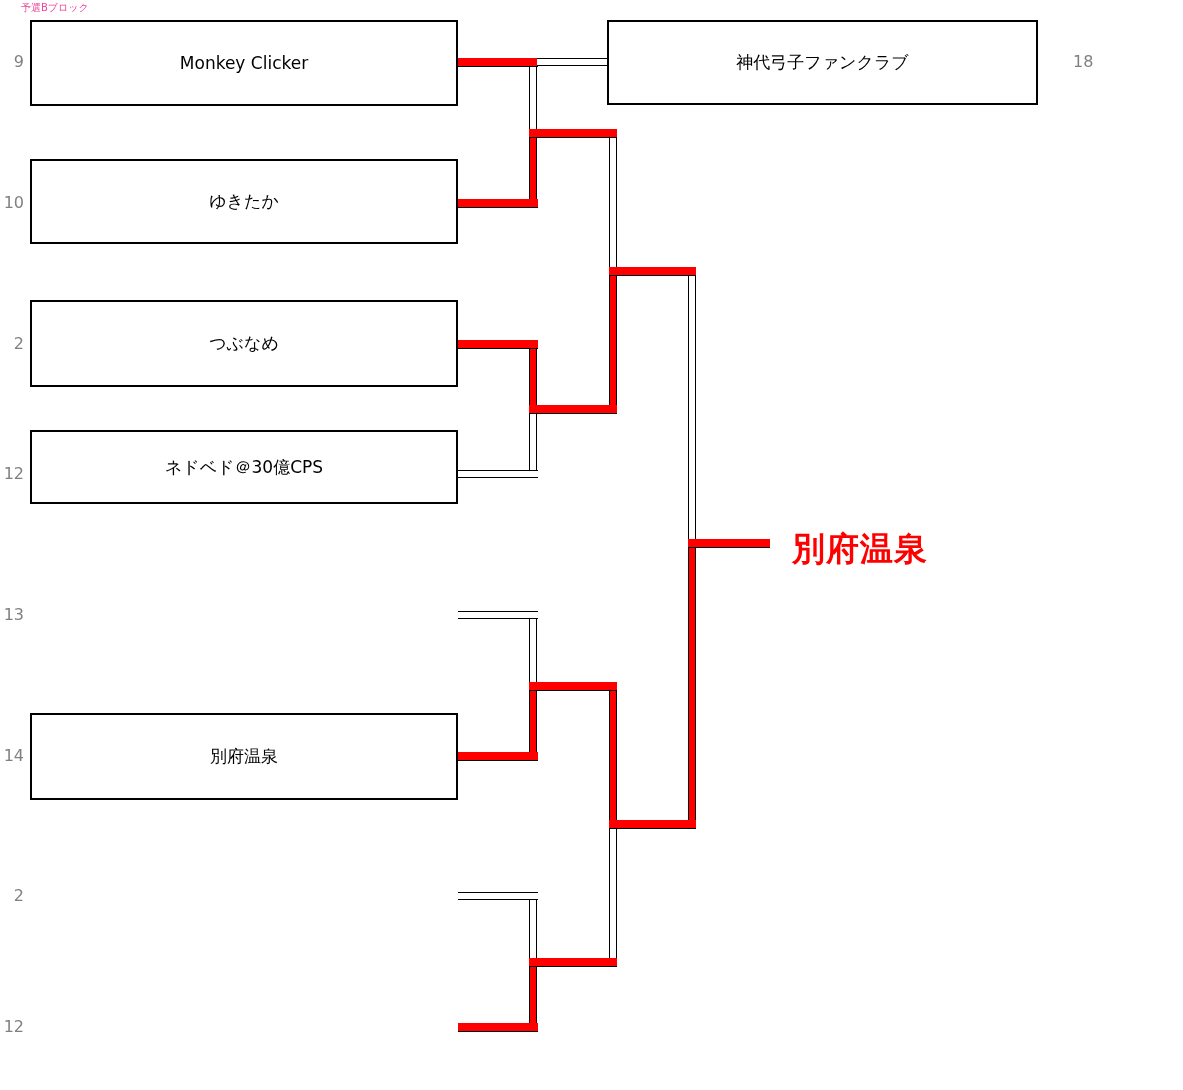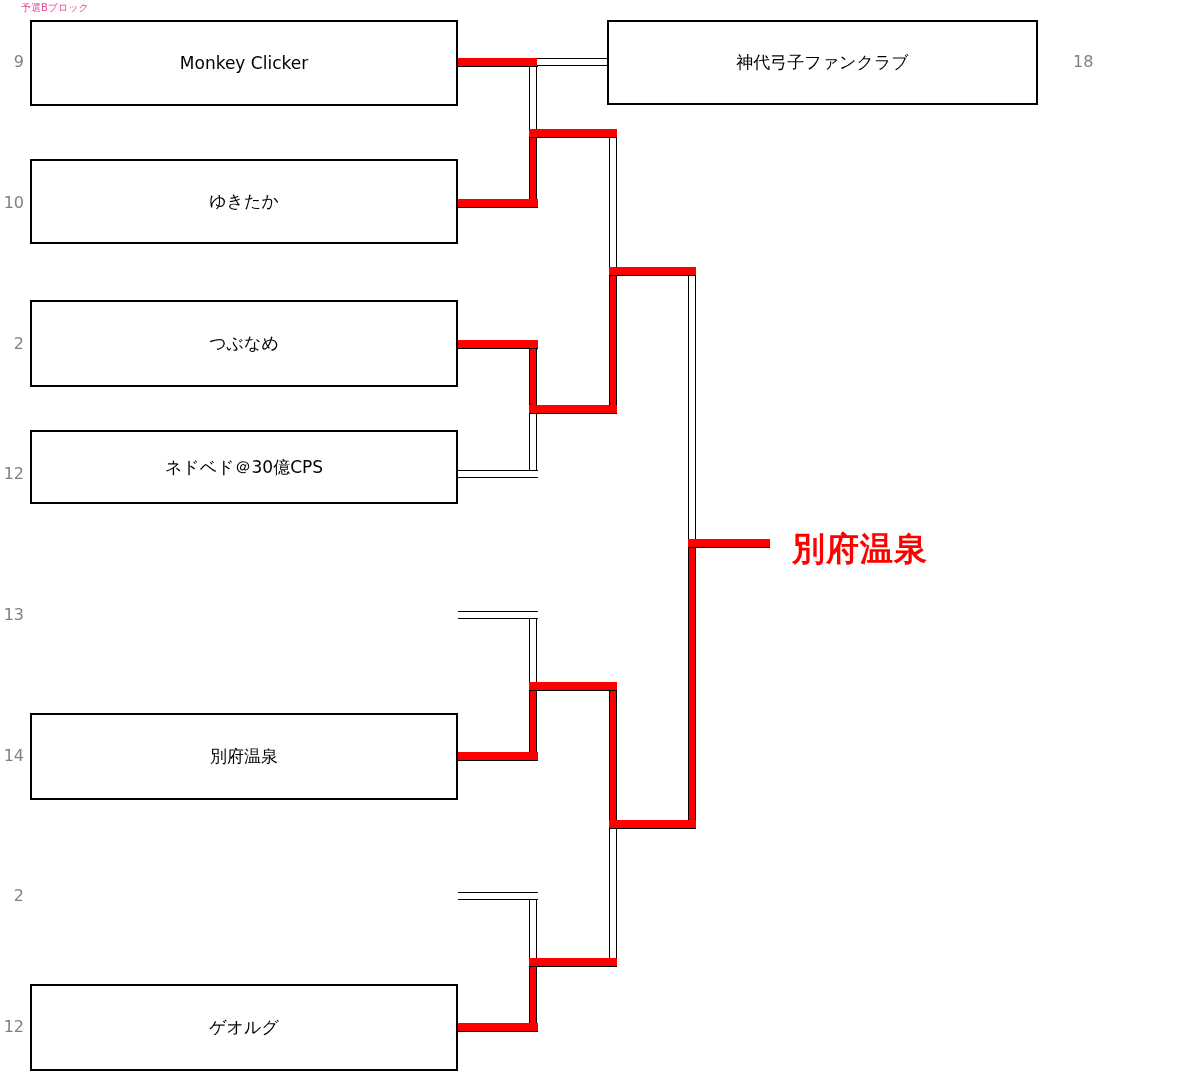--- a/index.html
+++ b/index.html
@@ -93,22 +93,19 @@
   </div>
   <div class="ebox" style="top:300px;height:87px">
     <span>つぶなめ</span>
   </div>
   <div class="ebox" style="top:430px;height:74px">
     <span>ネドベド＠30億CPS</span>
   </div>
   <div class="ebox" style="top:713px;height:87px">
     <span>別府温泉</span>
   </div>
-  <div class="ebox" style="top:984px;height:87px">
-    <span>ゲオルグ</span>
-  </div>
   <div class="ebox playin" style="top:20px;height:85px">
     <span>神代弓子ファンクラブ</span>
   </div>
 
   <div class="champion">別府温泉</div>
 
 </div>
 
 </body></html>

